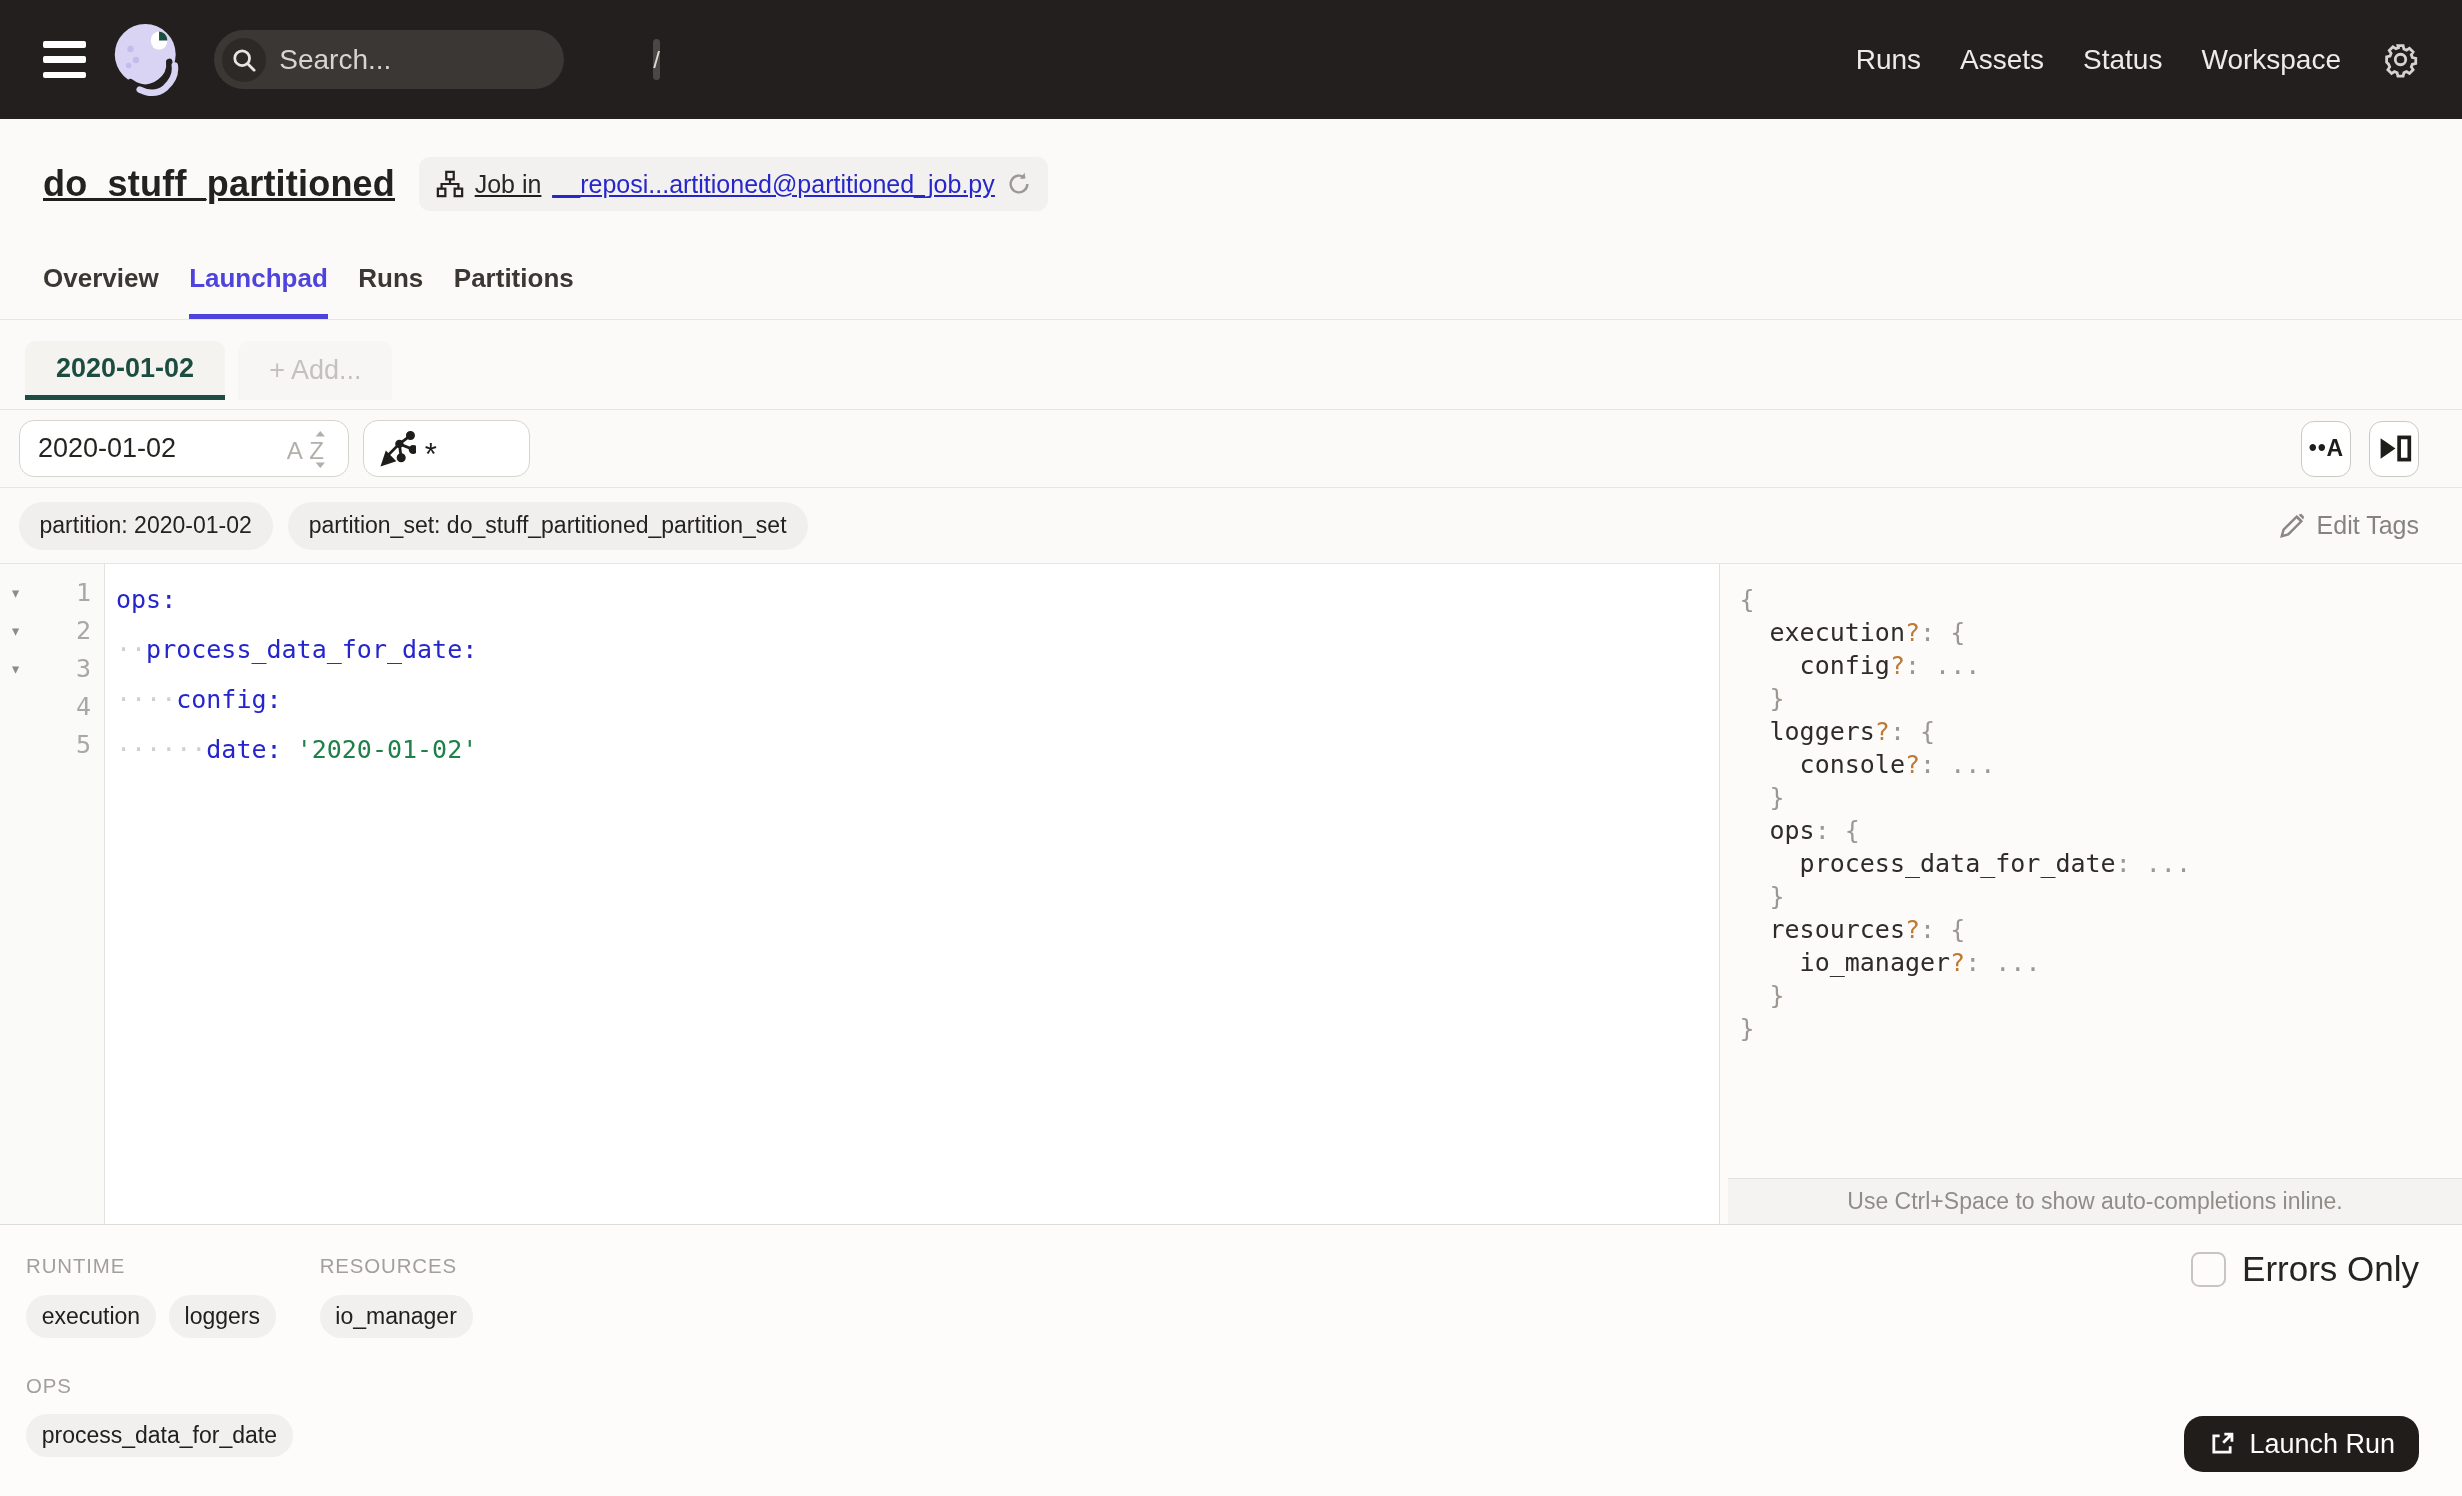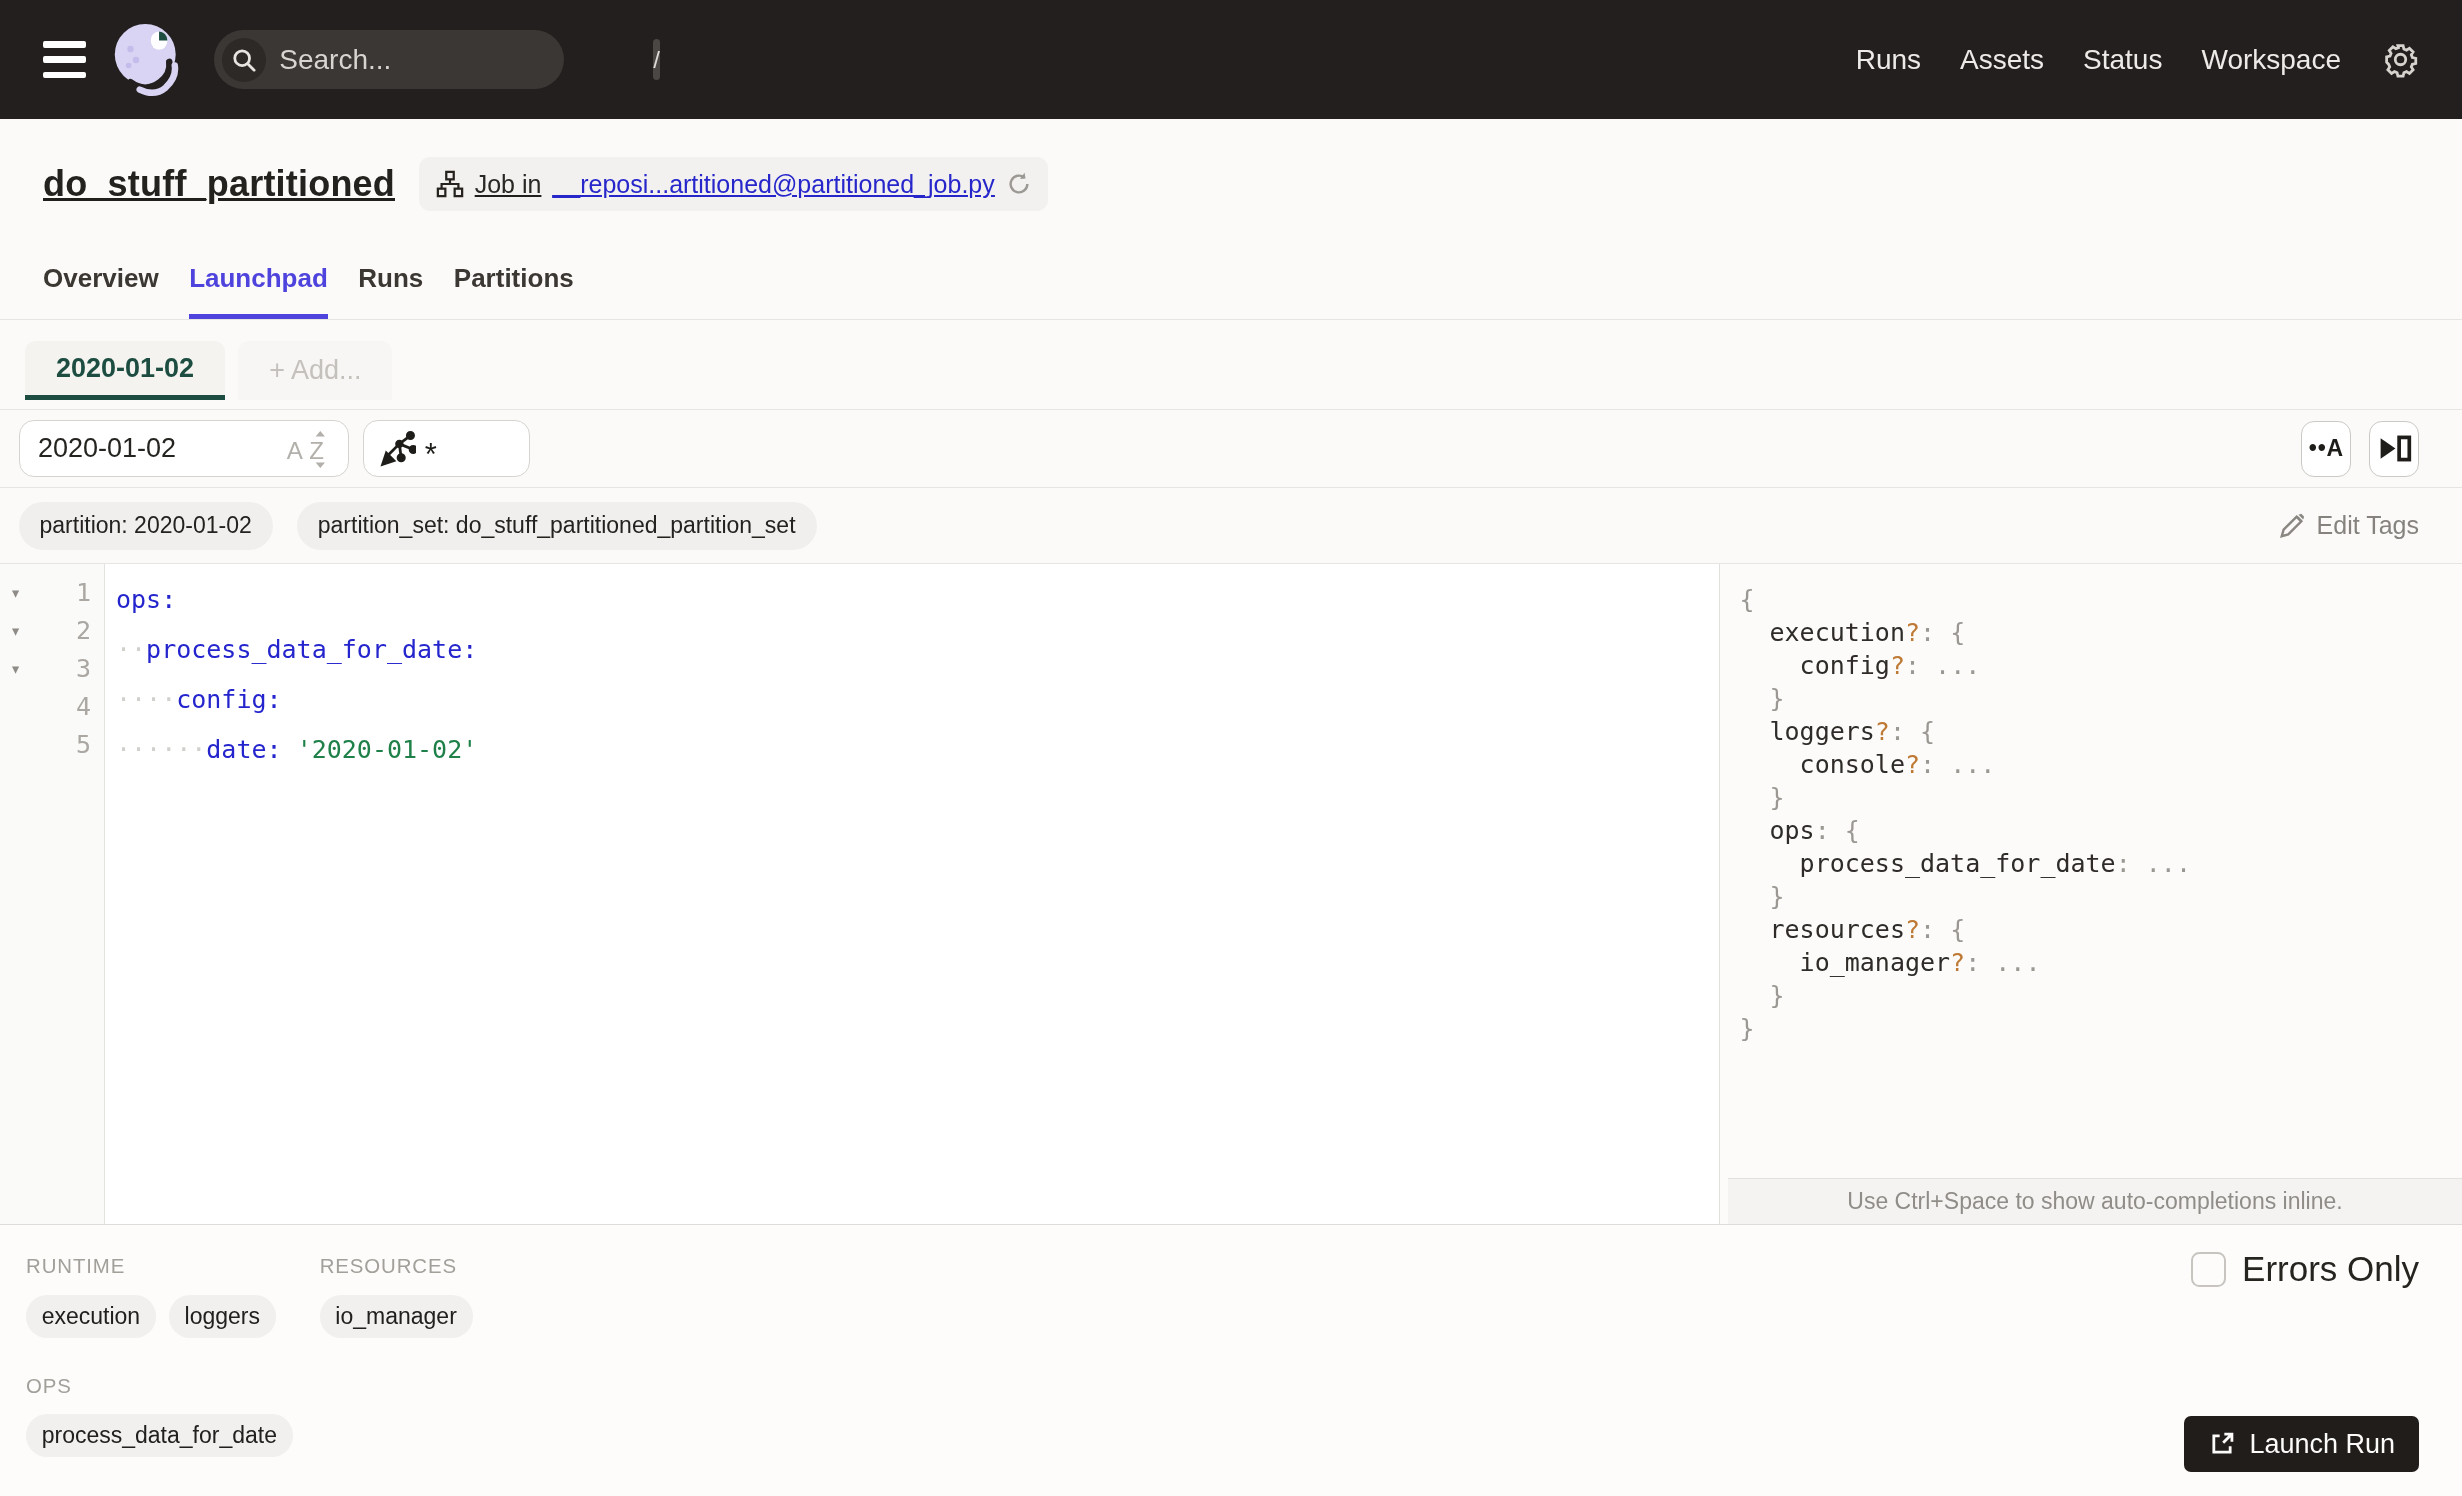--- a/index.html
+++ b/index.html
@@ -62,21 +62,21 @@
   .text-input{position:relative;width:330px;height:57px;border:1.9px solid #D6D4D0;border-radius:15px;background:#FFFFFF;display:flex;align-items:center;}
   .text-input input{border:none;outline:none;background:transparent;font-size:27px;color:#262420;padding:0 56px 0 18.5px;width:100%;font-family:"Liberation Sans",sans-serif;}
   .az-icon{position:absolute;right:11px;top:8.3px;cursor:pointer;}
   .selector-input{width:167px;height:57px;border:1.9px solid #D6D4D0;border-radius:15px;background:#FFFFFF;display:flex;align-items:center;padding:0 15px;gap:9.3px;cursor:text;}
   .selector-input .star{font-size:31px;color:#1F1D1A;line-height:0;margin-top:13px;}
   .editor-btns{margin-left:auto;display:flex;gap:17.6px;}
   .icon-btn{width:50px;height:56px;border:1.9px solid #CBC9C5;border-radius:13px;background:#FFFFFF;display:flex;align-items:center;justify-content:center;cursor:pointer;}
   .dots-a{font-size:23px;font-weight:700;color:#1F1D1A;letter-spacing:0.9px;}
 
   
-  .tags-row{flex:0 0 76px;display:flex;align-items:center;padding:0 43px 0 18.5px;border-bottom:0.9px solid var(--border);gap:24px;}
+  .tags-row{flex:0 0 76px;display:flex;align-items:center;padding:0 43px 0 18.5px;border-bottom:0.9px solid var(--border);gap:15px;}
   .tag{height:48px;background:#F1EFED;border-radius:24px;display:flex;align-items:center;padding:0 21px;font-size:23px;color:#24221F;}
   .edit-tags{margin-left:auto;display:flex;align-items:center;gap:11px;color:#86837F;font-size:25px;cursor:pointer;}
 
   
   .split{flex:0 0 660px;display:flex;background:#FFFFFF;overflow:hidden;}
   .editor{width:1719px;flex:0 0 1719px;display:flex;font-family:"DejaVu Sans Mono",monospace;font-size:25px;cursor:text;}
   .gutter{width:105px;flex:0 0 105px;background:#FAFAF8;border-right:0.9px solid #E5E3E0;padding-top:9.3px;}
   .gutter-row{height:38px;display:flex;align-items:center;}
   .fold{width:31px;text-align:center;font-size:18.5px;color:#8F8C88;cursor:pointer;}
   .lnum{flex:1;text-align:right;padding-right:13px;color:#ABA8A3;}
@@ -100,21 +100,21 @@
   .errors-col{flex:0 0 1225px;border-right:1.9px solid #DFDDD9;padding:30px 0 0 43px;}
   .panel-label{font-size:20.4px;color:var(--label-gray);letter-spacing:0.9px;}
   .sections-col{flex:1;padding:30px 0 0 26px;position:relative;}
   .groups-row{display:flex;gap:44px;}
   .chips{display:flex;gap:13px;margin-top:16.7px;}
   .chip{height:43px;background:var(--chip-bg);border-radius:21px;display:flex;align-items:center;padding:0 15.7px;font-size:23px;color:#21201E;cursor:default;}
   .ops-group{margin-top:37px;}
   .errors-only{position:absolute;top:24px;right:43px;display:flex;align-items:center;gap:15.7px;cursor:pointer;}
   .checkbox{width:35px;height:35px;border:2.8px solid #C8C5C1;border-radius:8.3px;background:#FDFCFB;}
   .errors-only-label{font-size:35px;color:#26241F;text-align:right;}
-  .launch-btn{position:absolute;right:43px;bottom:25px;height:56px;background:var(--launch-bg);border-radius:7px;display:flex;align-items:center;gap:13px;padding:0 24px;color:#FCFBFA;font-size:27px;cursor:pointer;}
+  .launch-btn{position:absolute;right:43px;bottom:25px;height:56px;background:var(--launch-bg);border-radius:19px;display:flex;align-items:center;gap:13px;padding:0 24px;color:#FCFBFA;font-size:27px;cursor:pointer;}
 </style>
 </head>
 <body>
 
 <div class="app">
 
   <div class="nav">
     <div class="hamburger">
         <span></span>
         <span></span>

